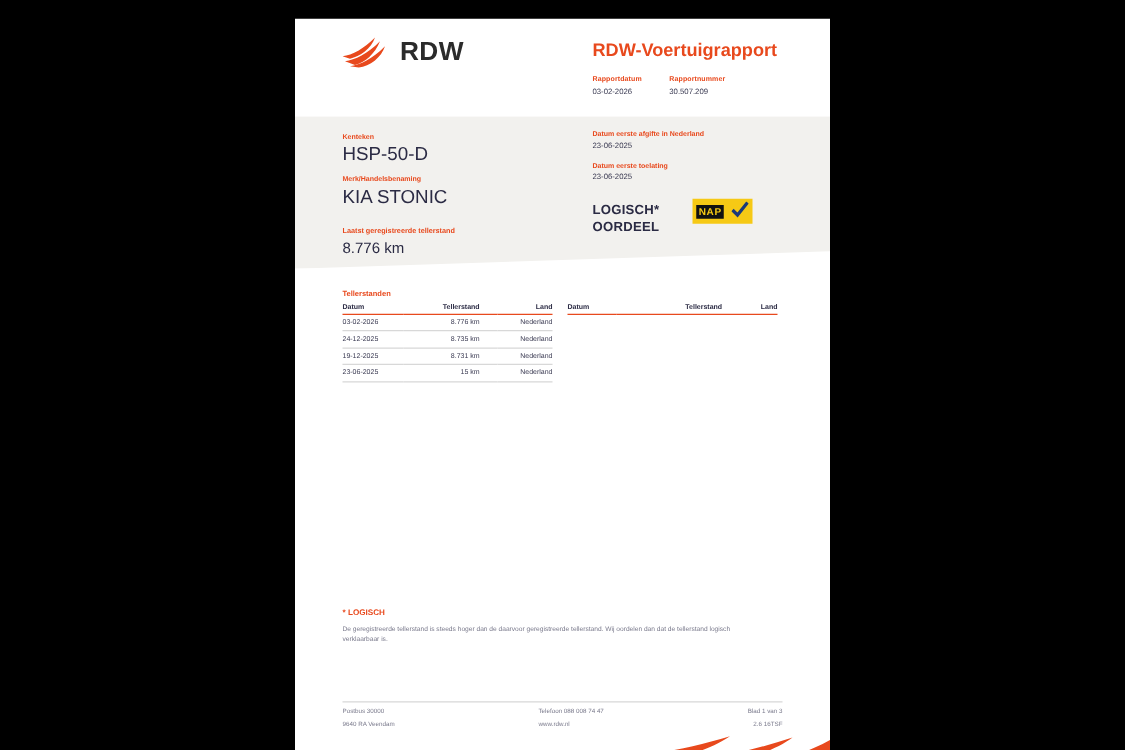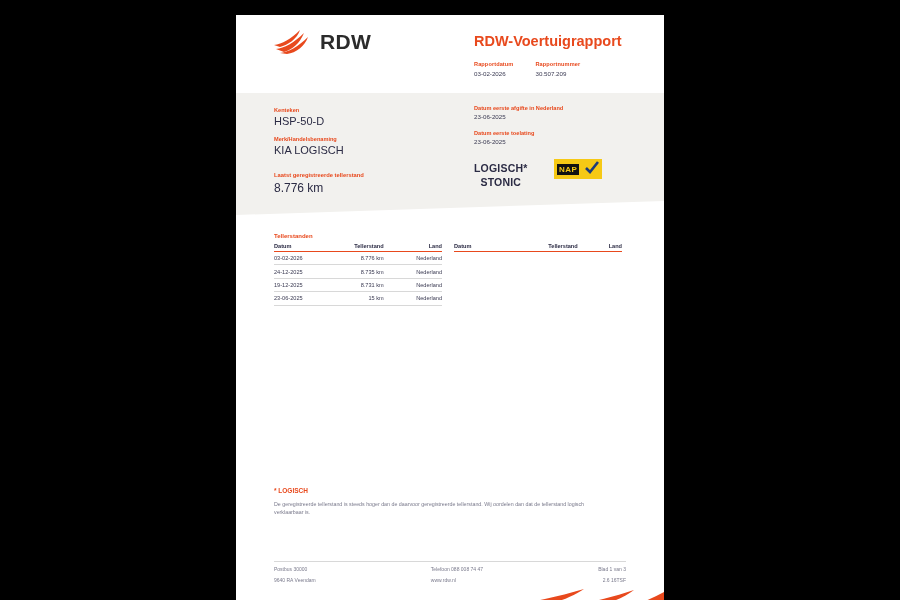--- a/index.html
+++ b/index.html
@@ -97,21 +97,21 @@
     top: 90px;
     width: 180px;
   }
   .field-label {
     font-size: 5.6px;
     font-weight: bold;
     color: #e8491d;
     margin-bottom: 2px;
   }
   .field-value-big {
-    font-size: 11px;
+    font-size: 15px;
     color: #2b2b44;
     margin-bottom: 9px;
   }
   .field-value-small {
     font-size: 6.2px;
     color: #3a3a52;
     margin-bottom: 10px;
   }
   .odo-label {
     font-size: 5.8px;
@@ -266,35 +266,35 @@
       </div>
     </div>
   </div>
 
   <div class="band"></div>
 
   <div class="band-left">
     <div class="field-label">Kenteken</div>
     <div class="field-value-big">HSP-50-D</div>
     <div class="field-label">Merk/Handelsbenaming</div>
-    <div class="field-value-big">KIA LOGISCH</div>
+    <div class="field-value-big">KIA STONIC</div>
     <div class="odo-label">Laatst geregistreerde tellerstand</div>
     <div class="odo-value">8.776 km</div>
   </div>
 
   <div class="band-right">
     <div class="field-label">Datum eerste afgifte in Nederland</div>
     <div class="field-value-small">23-06-2025</div>
     <div class="field-label">Datum eerste toelating</div>
     <div class="field-value-small">23-06-2025</div>
   </div>
 
   <div class="verdict">
     <div>LOGISCH*</div>
-    <div>STONIC</div>
+    <div>OORDEEL</div>
   </div>
 
   <div class="nap-badge">
     <span class="nap-text">NAP</span>
     <span class="nap-check">
       <svg width="14" height="14" viewBox="0 0 14 14">
         <path d="M1 7 L5 11 L13 1" stroke="#1b3a7a" stroke-width="2.6" fill="none"></path>
       </svg>
     </span>
   </div>

